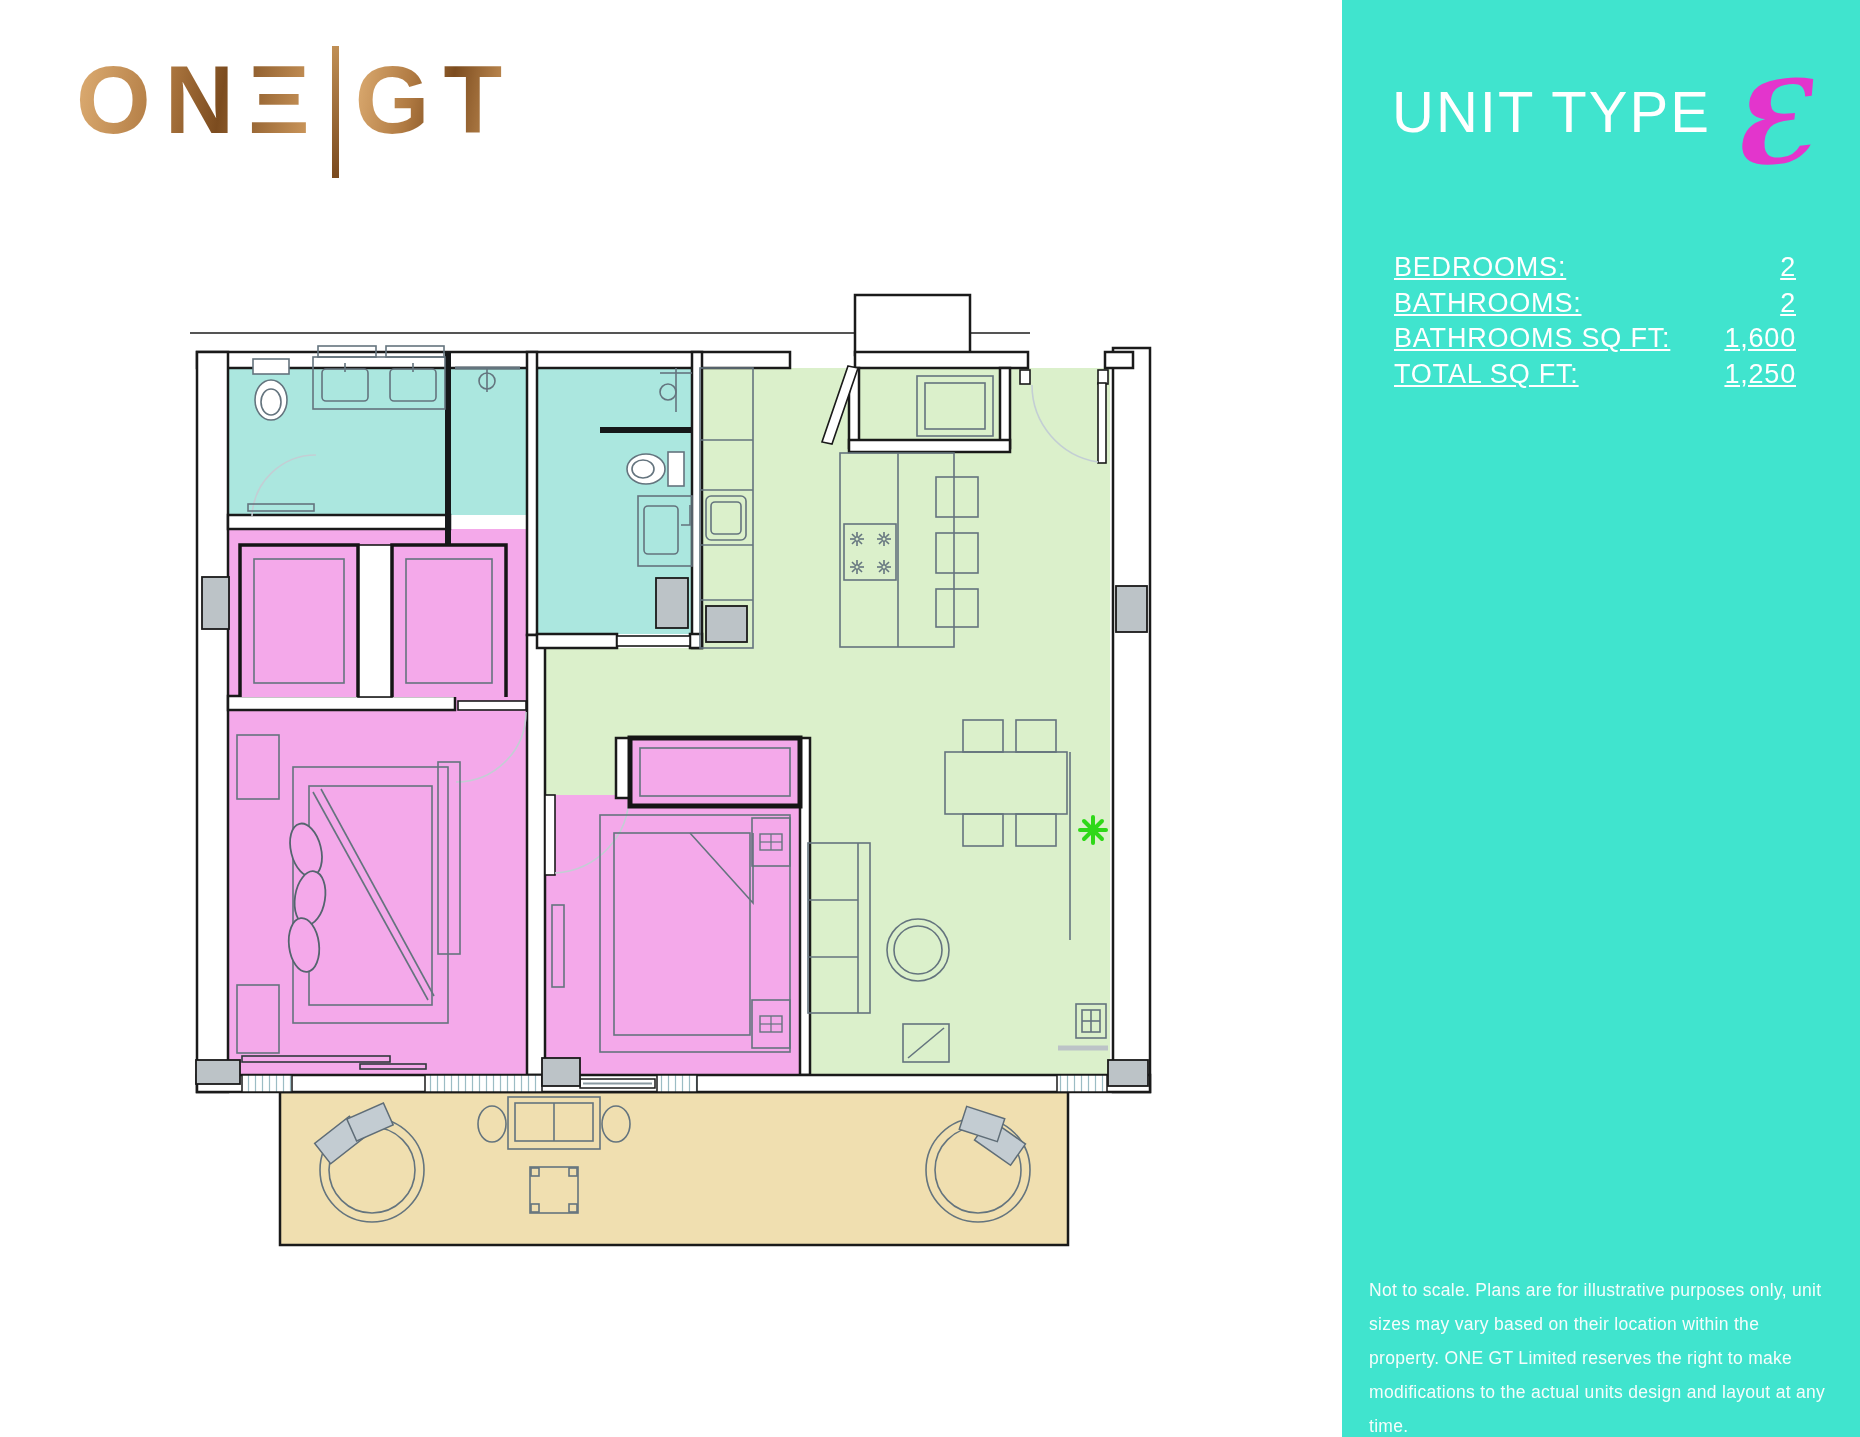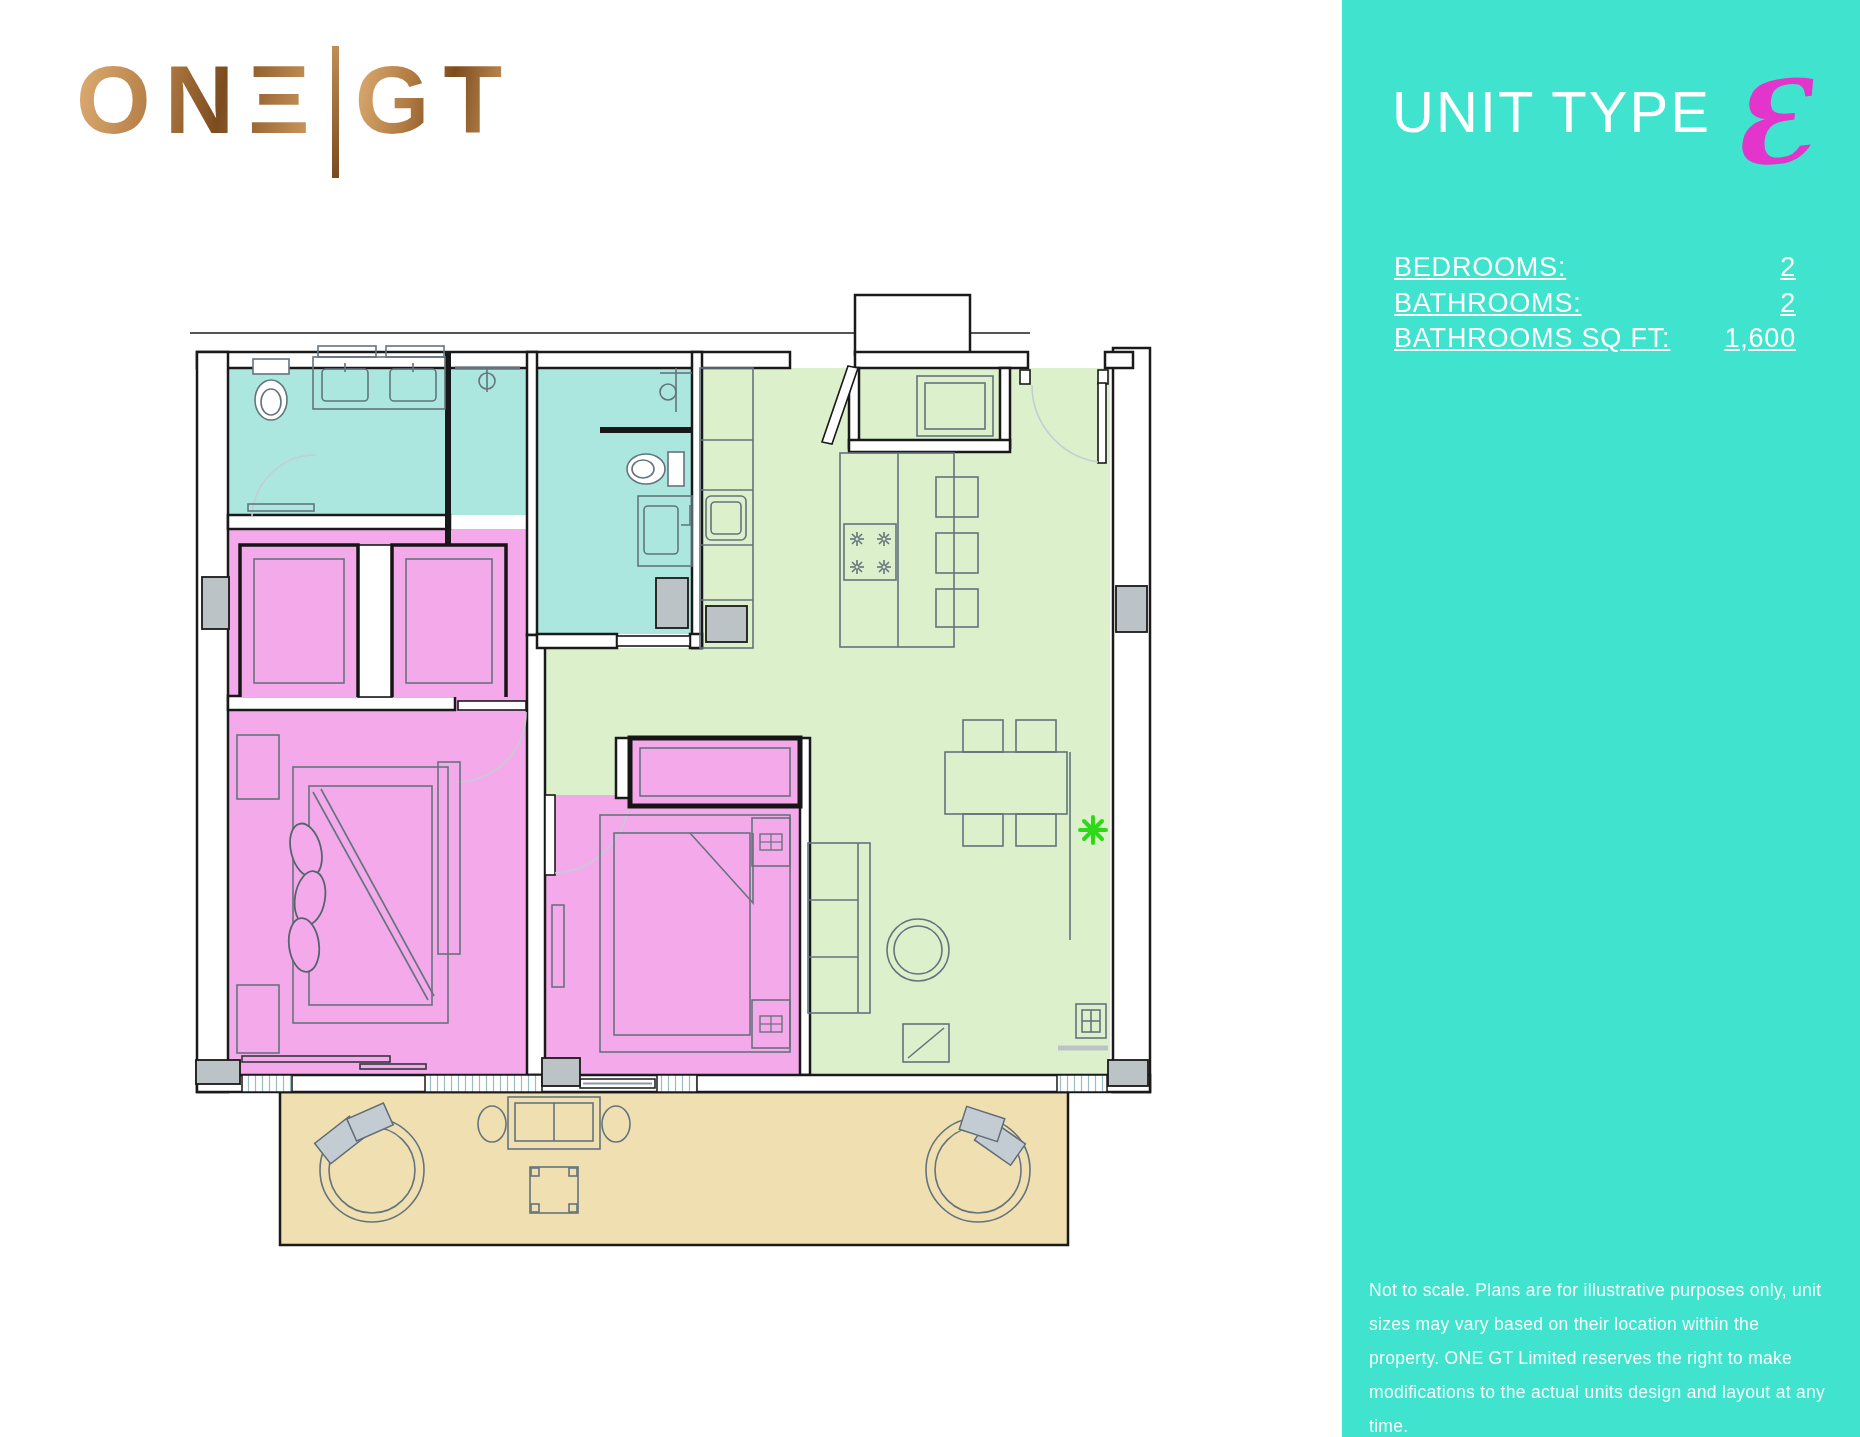--- a/index.html
+++ b/index.html
@@ -338,16 +338,20 @@
       <span>2</span>
     </div>
     <div class="spec-row">
       <span>BATHROOMS:</span>
       <span>2</span>
     </div>
     <div class="spec-row">
       <span>BATHROOMS SQ FT:</span>
       <span>1,600</span>
     </div>
+    <div class="spec-row">
+      <span>TOTAL SQ FT:</span>
+      <span>1,250</span>
+    </div>
   </div>
 
   <div class="disclaimer">Not to scale. Plans are for illustrative purposes only, unit sizes may vary based on their location within the property. ONE GT Limited reserves the right to make modifications to the actual units design and layout at any time.</div>
 </div>
 
 </body></html>

